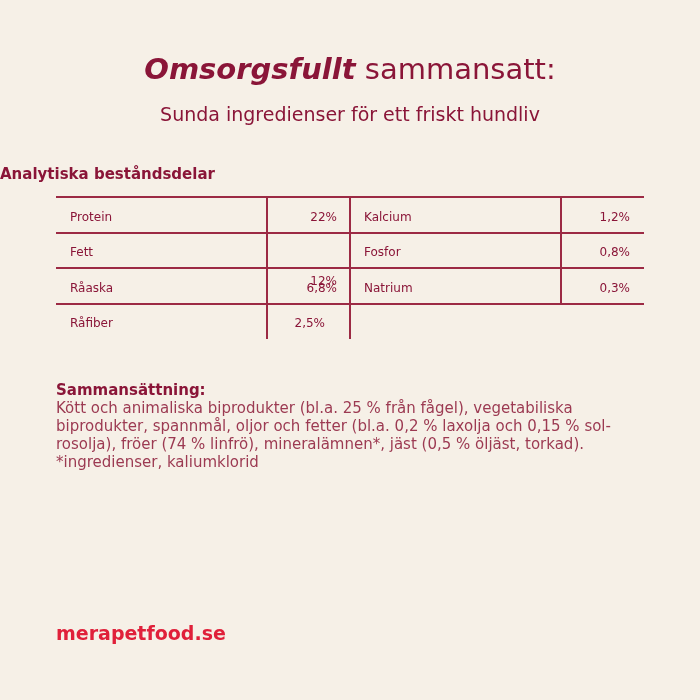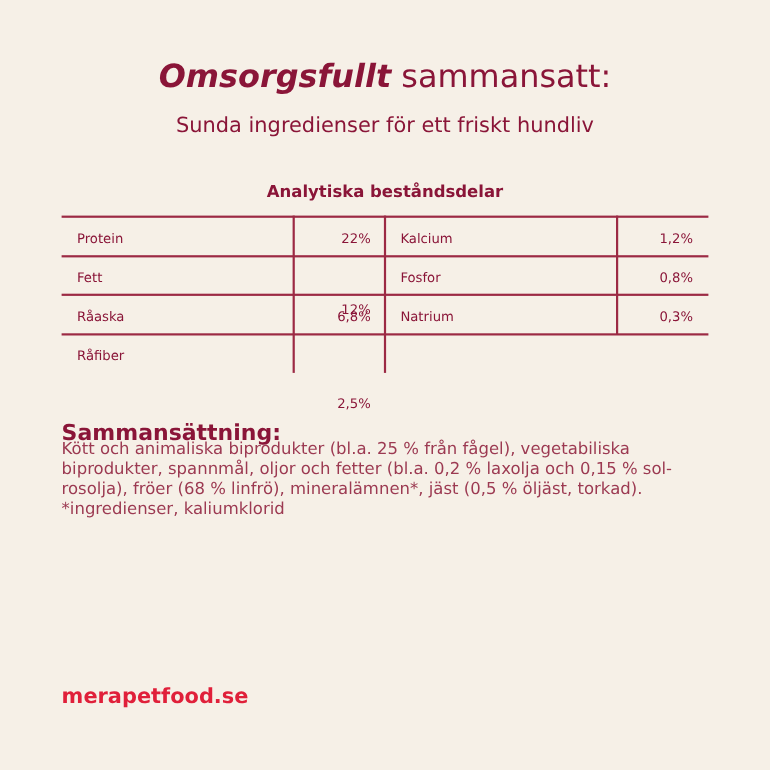--- a/index.html
+++ b/index.html
@@ -10,30 +10,30 @@
   .title {
     position:absolute; top:52px; left:0; width:700px; text-align:center;
     font-size:29px; color:#8a1538; white-space:nowrap;
   }
   .title .em { font-weight:bold; font-style:italic; }
   .subtitle {
     position:absolute; top:103px; left:0; width:700px; text-align:center;
     font-size:19px; color:#8a1538;
   }
   .table-heading {
-    position:absolute; top:165px; left:0; width:700px; text-align:center;
+    position:absolute; top:165px; left:0; width:700px; 
     font-size:15px; font-weight:bold; color:#8a1538;
   }
   .tbl { position:absolute; left:56px; top:196px; width:588px; height:145px; }
   .hline { position:absolute; height:2px; background:#9c2a44; }
   .vline { position:absolute; width:2px; background:#9c2a44; }
   .cell { position:absolute; font-size:12px; color:#8a1538; line-height:18px; }
   .cell.r { text-align:right; }
   .comp-heading {
-    position:absolute; top:381px; left:56px; font-size:20px; font-weight:bold; color:#8a1538;
+    position:absolute; top:381px; left:56px; font-size:15px; font-weight:bold; color:#8a1538;
   }
   .comp-body {
     position:absolute; top:399px; left:56px; width:600px; font-size:15px; line-height:18px;
     color:#9c3a52;
   }
   .comp-body div { white-space:nowrap; }
   .footer {
     position:absolute; top:622px; left:56px; font-size:19px; font-weight:bold; color:#e0203a;
   }
 </style>
@@ -56,31 +56,31 @@
   <div class="vline" style="left:293px; top:0; height:143px;"></div>
   <div class="vline" style="left:504px; top:0; height:108px;"></div>
 
   <div class="cell" style="left:14px; top:12px;">Protein</div>
   <div class="cell r" style="left:212px; width:69px; top:12px;">22%</div>
   <div class="cell" style="left:14px; top:47px;">Fett</div>
   <div class="cell r" style="left:212px; width:69px; top:47px;margin-top:29px;">12%</div>
   <div class="cell" style="left:14px; top:83px;">Råaska</div>
   <div class="cell r" style="left:212px; width:69px; top:83px;">6,8%</div>
   <div class="cell" style="left:14px; top:118px;">Råfiber</div>
-  <div class="cell r" style="left:212px; width:69px; top:118px;margin-top:44px;">2,5%</div>
+  <div class="cell r" style="left:200px; width:69px; top:118px;">2,5%</div>
 
   <div class="cell" style="left:308px; top:12px;">Kalcium</div>
   <div class="cell r" style="left:506px; width:68px; top:12px;">1,2%</div>
   <div class="cell" style="left:308px; top:47px;">Fosfor</div>
   <div class="cell r" style="left:506px; width:68px; top:47px;">0,8%</div>
   <div class="cell" style="left:308px; top:83px;">Natrium</div>
   <div class="cell r" style="left:506px; width:68px; top:83px;">0,3%</div>
 </div>
 
 <div class="comp-heading">Sammansättning:</div>
 <div class="comp-body">
   <div>Kött och animaliska biprodukter (bl.a. 25 % från fågel), vegetabiliska</div>
   <div>biprodukter, spannmål, oljor och fetter (bl.a. 0,2 % laxolja och 0,15 % sol-</div>
-  <div>rosolja), fröer (68 % linfrö), mineralämnen*, jäst (0,5 % öljäst, torkad).</div>
+  <div>rosolja), fröer (74 % linfrö), mineralämnen*, jäst (0,5 % öljäst, torkad).</div>
   <div>*ingredienser, kaliumklorid</div>
 </div>
 
 <div class="footer">merapetfood.se</div>
 
 </body></html>

